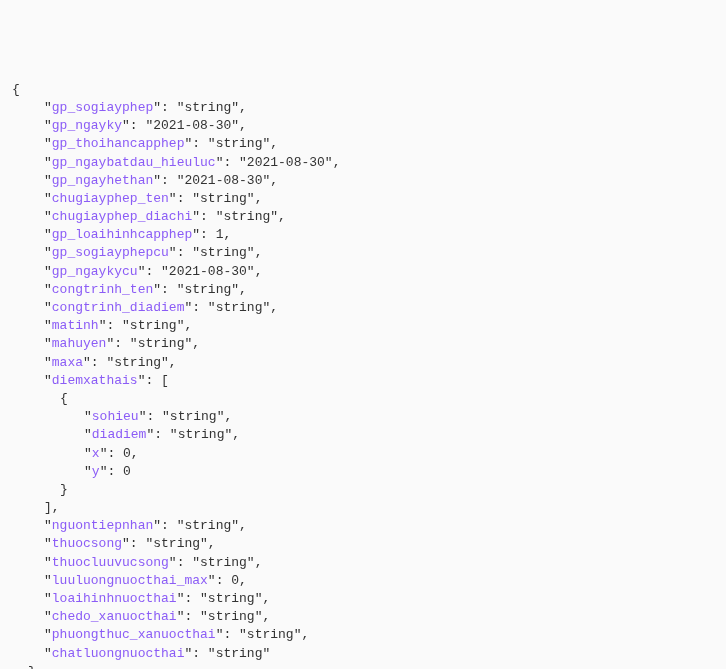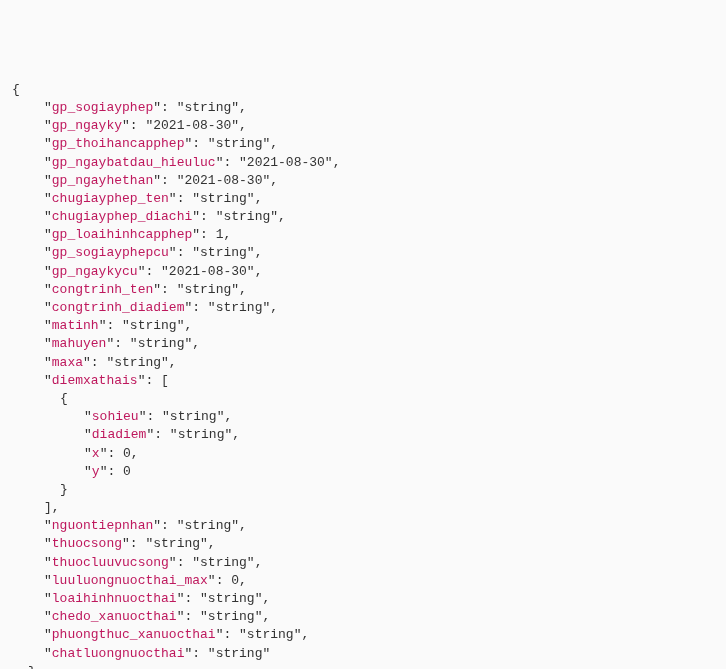--- a/index.html
+++ b/index.html
@@ -22,21 +22,21 @@
     .code-container {
       background: #fafafa;
     }
     .line {
       display: block;
     }
     .punct {
       color: #333;
     }
     .key {
-      color: #be185d;
+      color: #8b5cf6;
     }
     .str {
       color: #333;
     }
     .i1 { padding-left: 32px; display: inline-block; }
     .i2 { padding-left: 48px; display: inline-block; }
     .i3 { padding-left: 72px; display: inline-block; }
   </style>
 </head>
 <body>

